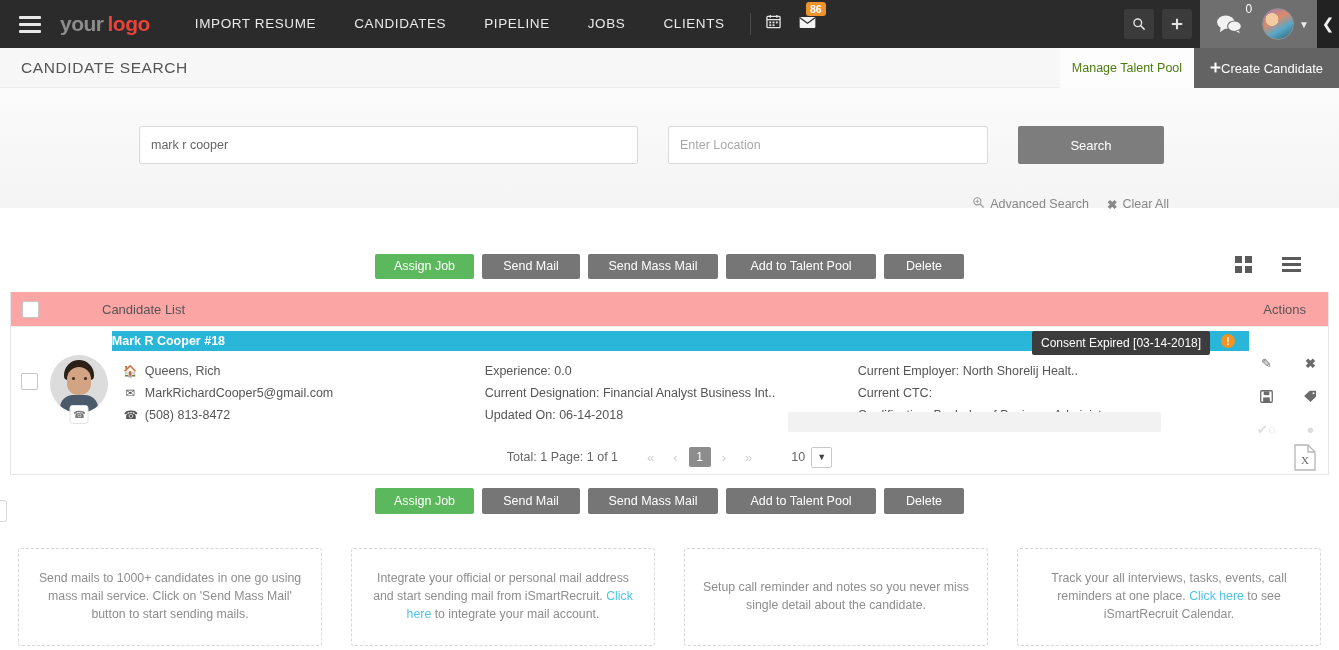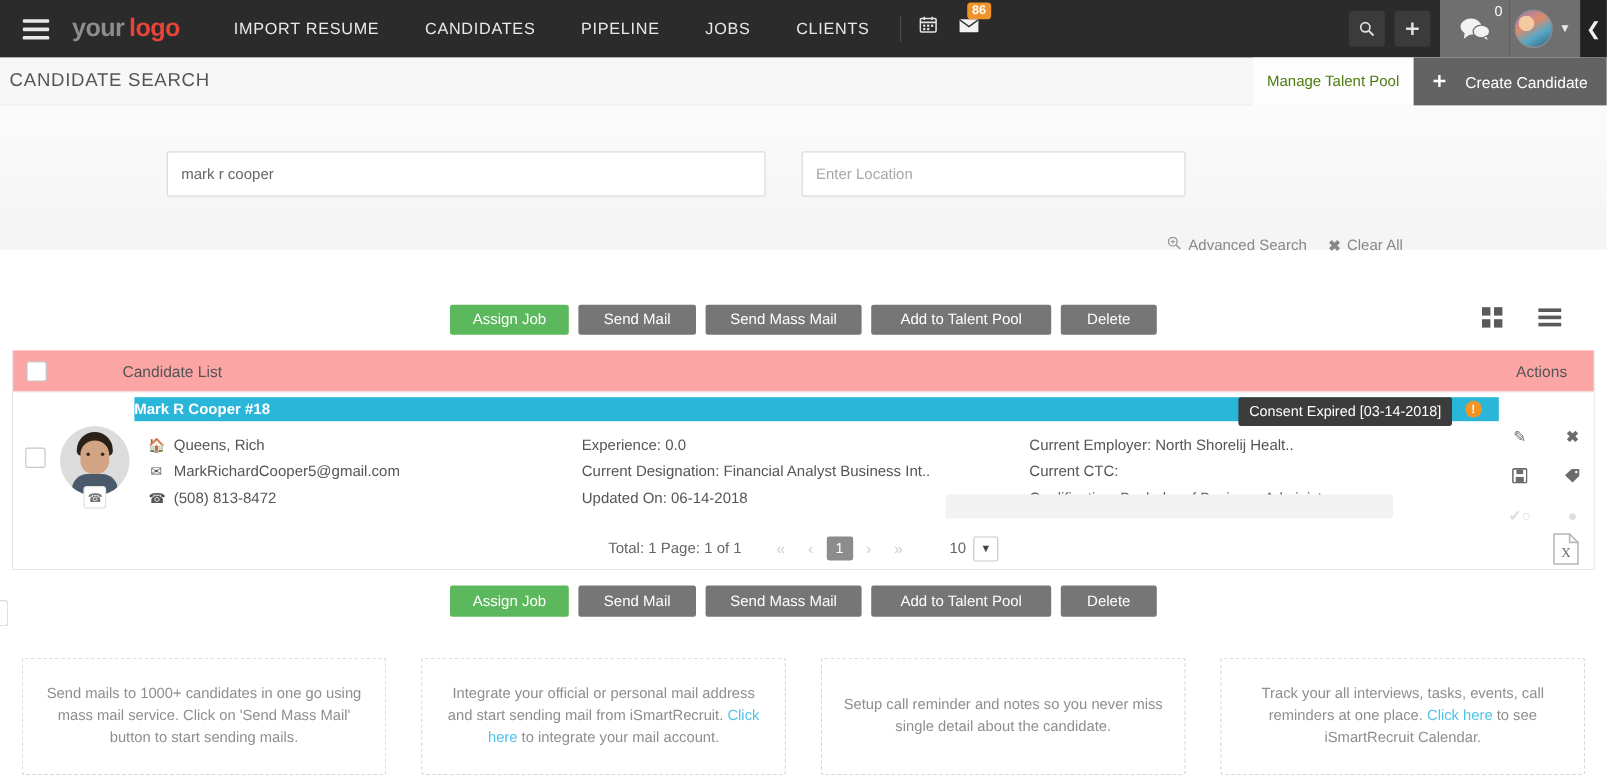--- a/index.html
+++ b/index.html
@@ -71,28 +71,28 @@
     width:22px;height:48px;background:#222;display:flex;align-items:center;
     justify-content:center;color:#f0f0f0;font-size:15px;cursor:pointer;
   }
 
   
   .titlebar{
     height:40px;width:1339px;background:#f7f7f7;
     border-bottom:1px solid #ededed;
     display:flex;align-items:center;position:relative;
   }
-  .pagetitle{ font-size:15.5px; color:#555; letter-spacing:.6px; margin-left:8px; }
+  .pagetitle{ font-size:15.5px; color:#555; letter-spacing:.6px; margin-left:21px; }
   .titlebar-right{ position:absolute; right:0; top:0; height:40px; display:flex; align-items:stretch; }
   .mtp{
     display:flex;align-items:center;padding:0 12px;color:#4d7c0f;font-size:12.5px;cursor:pointer;
     background:#fdfdfd;
   }
   .createbtn{
-    display:flex;align-items:center;gap:16px;background:#636363;color:#fff;
+    display:flex;align-items:center;gap:0;background:#636363;color:#fff;
     padding:0 16px;font-size:13px;cursor:pointer;
   }
 
   
   .searcharea{
     width:1339px;height:120px;
     background:linear-gradient(180deg,#fbfbfb 0%,#f4f4f4 100%);
     position:relative;
   }
   .search-row{ position:absolute; top:38px; left:139px; display:flex; gap:30px; align-items:center;}
@@ -334,20 +334,21 @@
       </span>
       <span>Create Candidate</span>
     </div>
   </div>
 </div>
 
 <div class="searcharea">
   <div class="search-row">
     <input id="kw" class="inp" value="mark r cooper" style="">
     <input id="loc" class="inp" placeholder="Enter Location" style="">
+    <button class="searchbtn">Search</button>
   </div>
 </div>
 
 <div class="search-links">
   <div class="lk">
     <span>
       <svg width="13" height="13" viewBox="0 0 16 16">
           <circle cx="6.6" cy="6.6" r="4.4" stroke="#999" stroke-width="1.4" fill="none"></circle>
           <line x1="10" y1="10" x2="14.2" y2="14.2" stroke="#999" stroke-width="1.6"></line>
           <line x1="6.6" y1="4.6" x2="6.6" y2="8.6" stroke="#999" stroke-width="1.1"></line>

